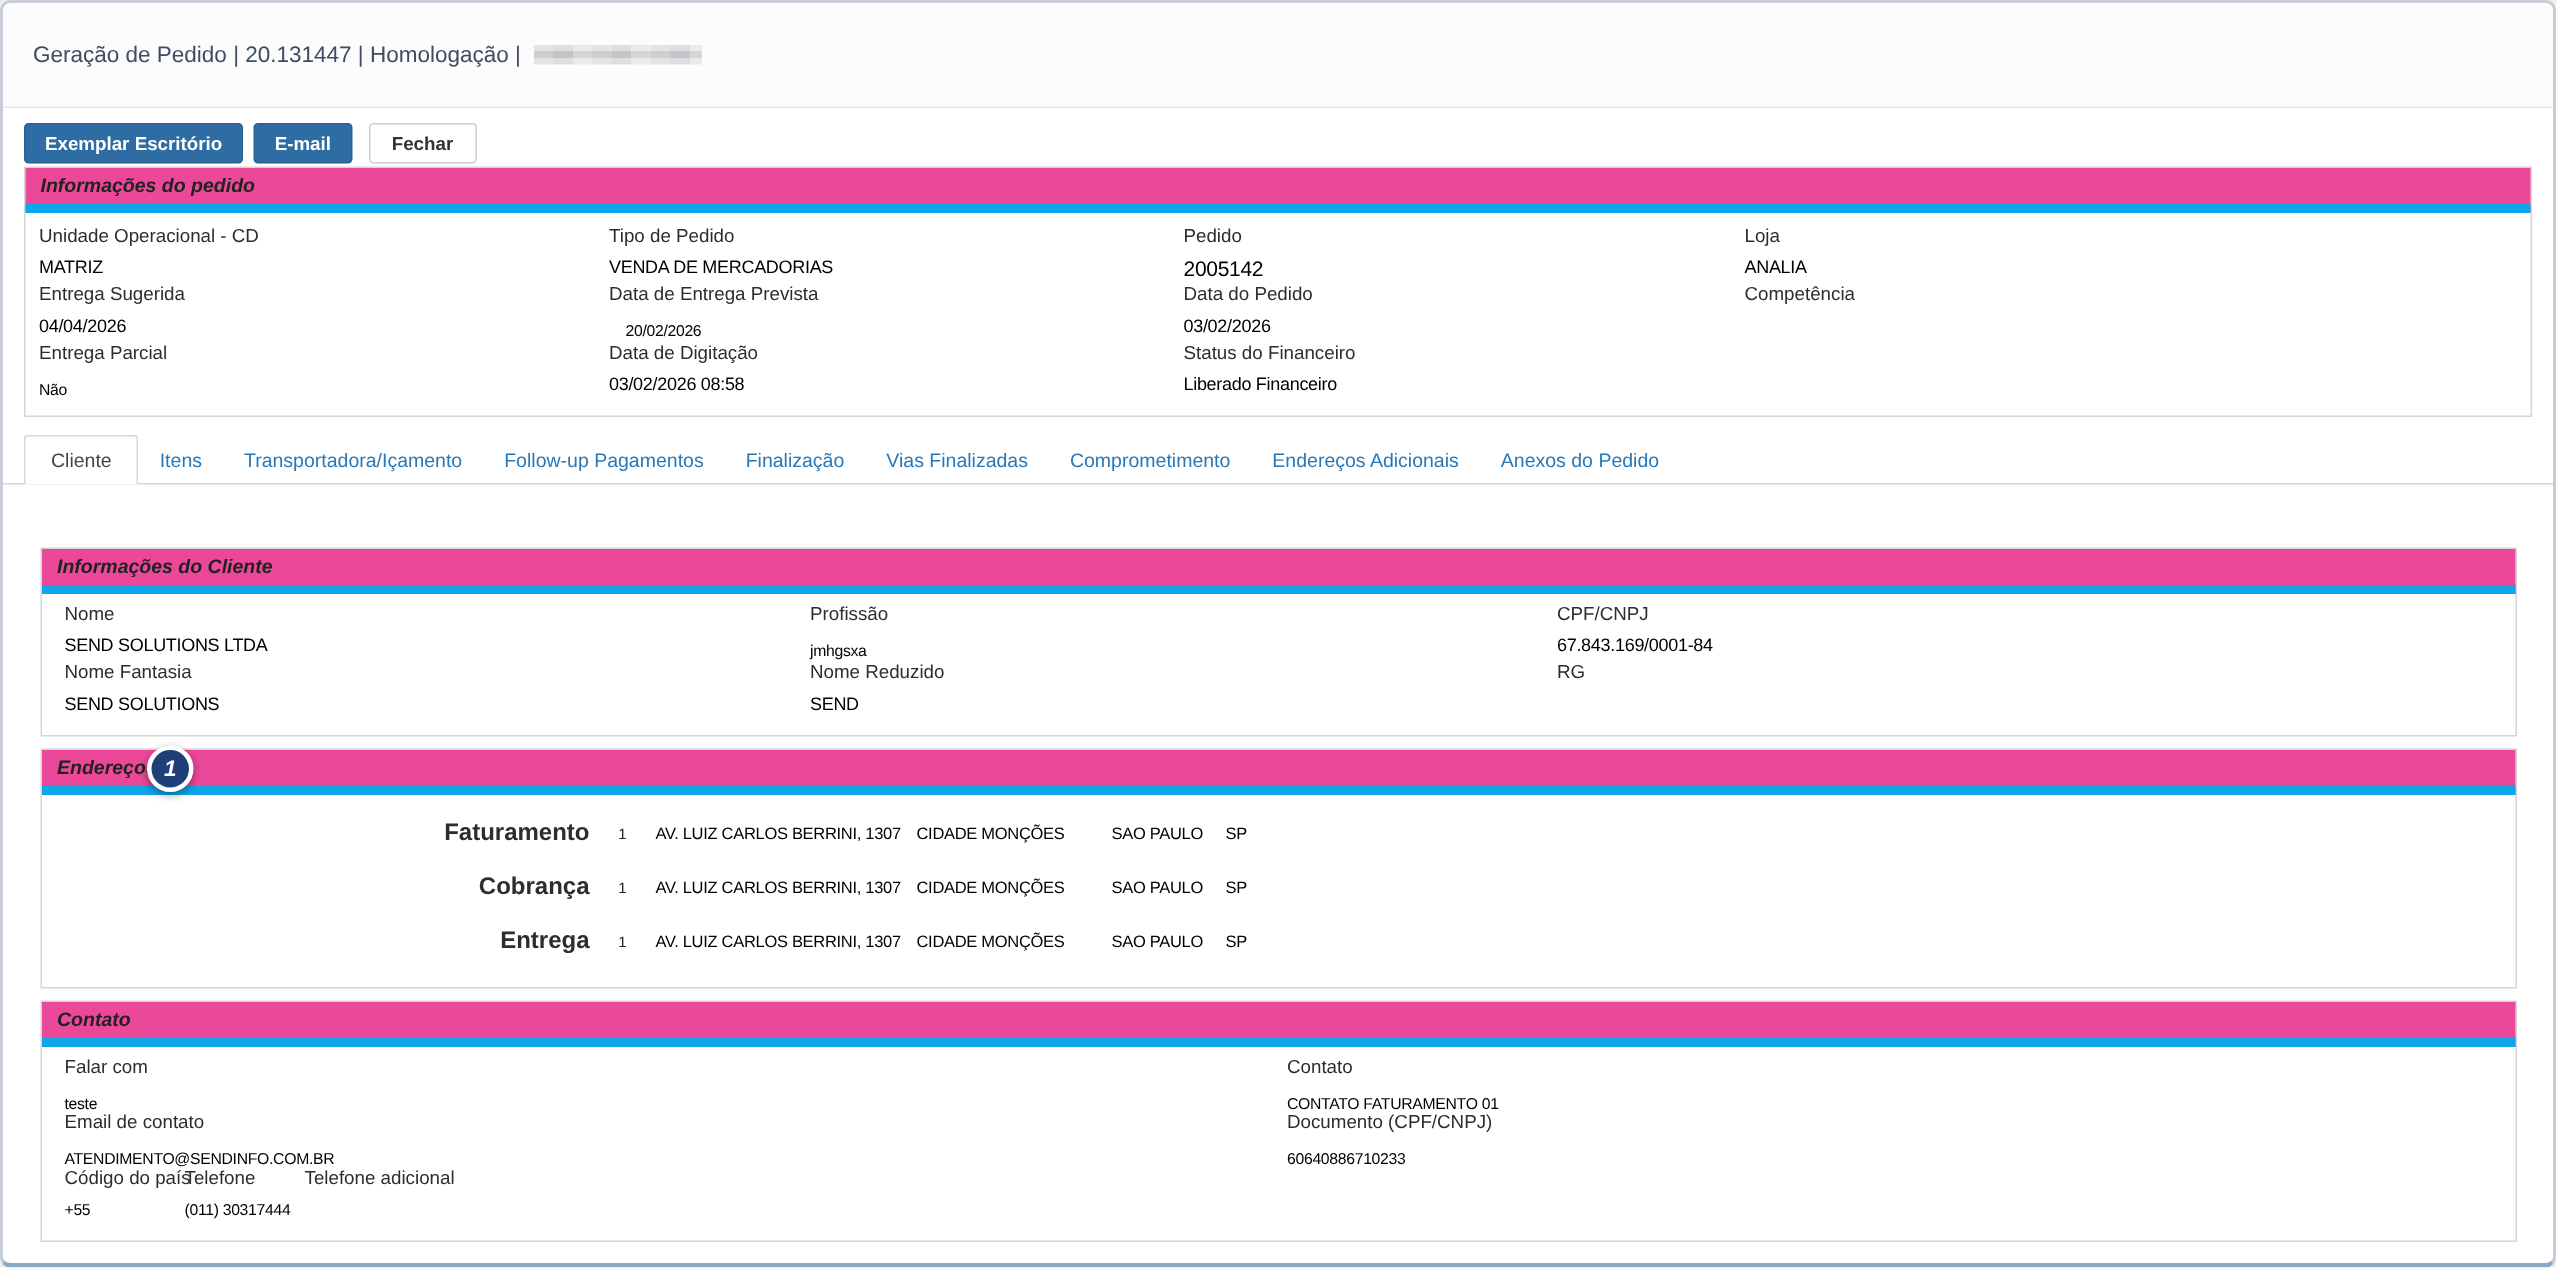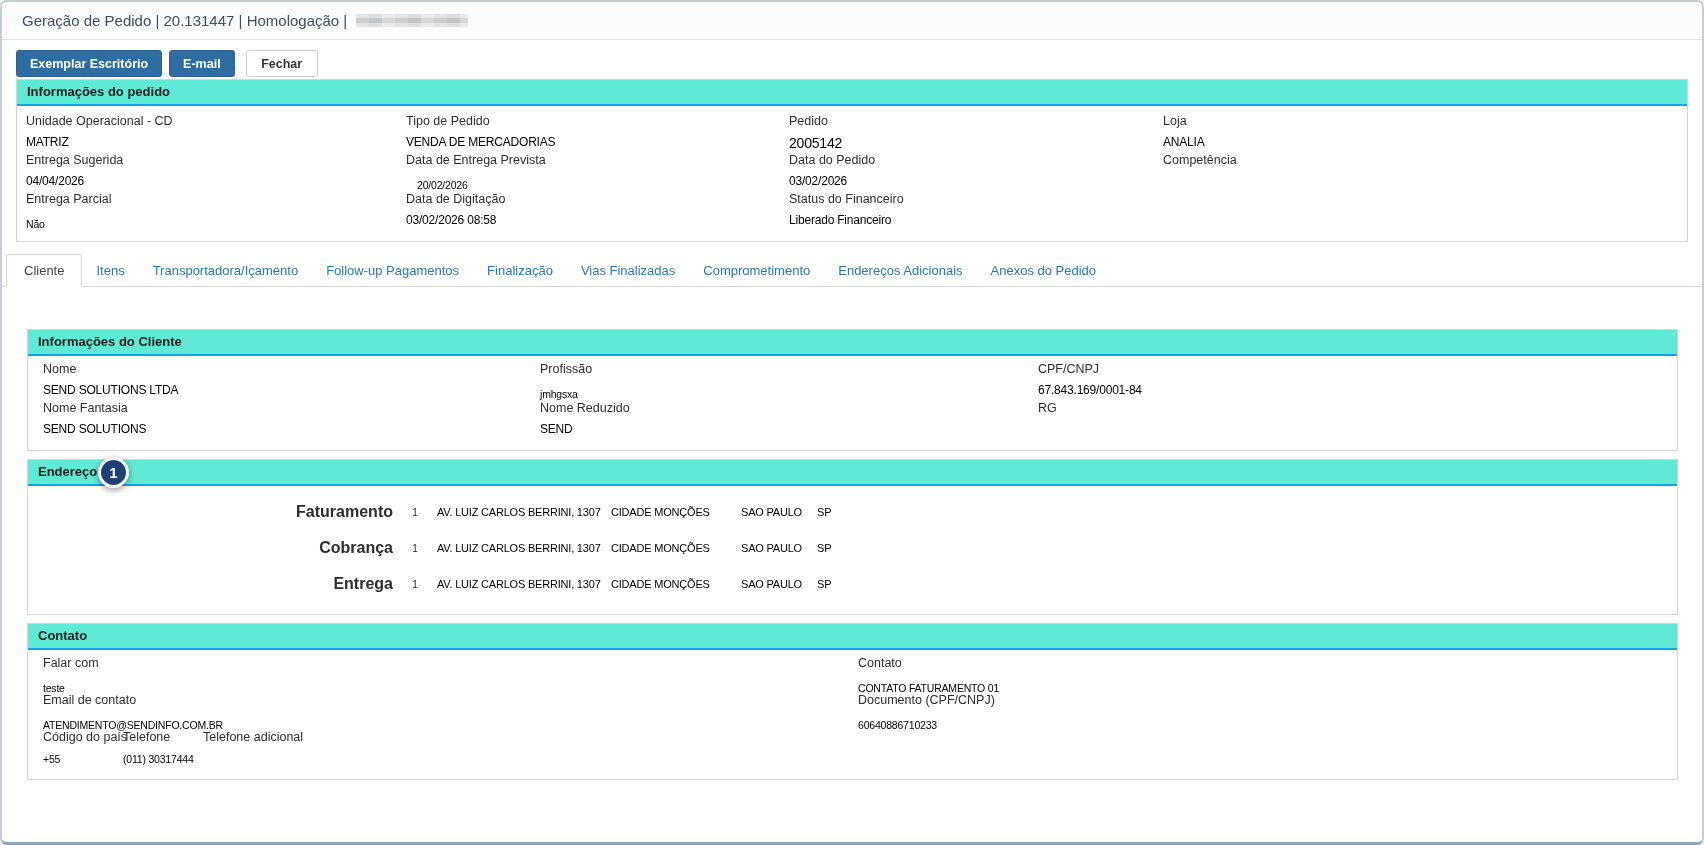--- a/index.html
+++ b/index.html
@@ -13,21 +13,21 @@
     position:absolute; inset:0;
     background:#fff;
     border:2px solid #c6cdd4;
     border-bottom:3px solid #8aa9c7;
     border-radius:7px;
     overflow:hidden;
   }
   
   .titlebar {
     height:37px; display:flex; align-items:center;
-    padding:0 20px; background:#fcfcfc;
+    padding:16px 20px; background:#fcfcfc;
     border-bottom:1px solid #e4e4e4;
     font-size:15px; color:#3e4d63;
   }
   .redacted {
     display:inline-block; width:112px; height:13px; margin-left:9px;
     vertical-align:-2px; border-radius:1px;
     background:
       repeating-linear-gradient(0deg, rgba(255,255,255,.30) 0 4px, rgba(0,0,0,.05) 4px 9px),
       repeating-linear-gradient(90deg, #d9d9d9 0 13px, #cdd0d3 13px 26px, #e1e1e1 26px 39px);
   }
@@ -37,36 +37,36 @@
     height:27px; padding:0 13px; border-radius:3px;
     font-size:12.5px; font-weight:700; cursor:pointer;
     display:flex; align-items:center; justify-content:center; box-sizing:border-box;
   }
   .btn.primary { background:#2e6da4; color:#fff; border:1px solid #2a6195; }
   .btn.primary.email { min-width:64px; }
   .btn.default { background:#fff; color:#333; border:1px solid #ccc; min-width:72px; margin-left:4px; }
   
   .panel { border:1px solid #d5d5d5; background:#fff; }
   .panel-header {
-    background:#5eead4; border-bottom:2px solid #0ea5e9;
+    background:#ec4899; border-bottom:6px solid #0ea5e9;
     padding:4px 10px; font-size:13px; font-weight:700; color:#222;
-    position:relative; height:16px; line-height:16px;
+    position:relative; height:16px; line-height:16px;font-style:italic;
   }
   .pair { height:39px; overflow:visible; }
   .lbl { font-size:12.5px; font-weight:400; color:#2d2d2d; }
   .val { margin-top:7px; font-size:12px; color:#000; letter-spacing:-0.2px; }
   .val.sm { font-size:10.5px;margin-top:12px; }
   .val.lg { font-size:14px; }
   .val.indent { padding-left:11px; }
   
   .order-panel { margin:2px 14px 0; }
   .order-body { display:grid; grid-template-columns:380px 383px 374px auto; padding:8px 0 10px 9px; }
   
   .tabbar {
-    display:flex; align-items:flex-end; margin-top:12px; padding:0 4px;
+    display:flex; align-items:flex-end; margin-top:12px; padding:0 14px;
     border-bottom:1px solid #d8d8d8;
   }
   .tab {
     padding:8px 14px; font-size:13px; color:#2878b8; cursor:pointer;
     white-space:nowrap; box-sizing:border-box;
   }
   .tab.active {
     background:#fff; border:1px solid #d8d8d8; border-bottom:1px solid #fff;
     margin-bottom:-1px; color:#444; border-radius:2px 2px 0 0; padding:8px 17px;
   }

